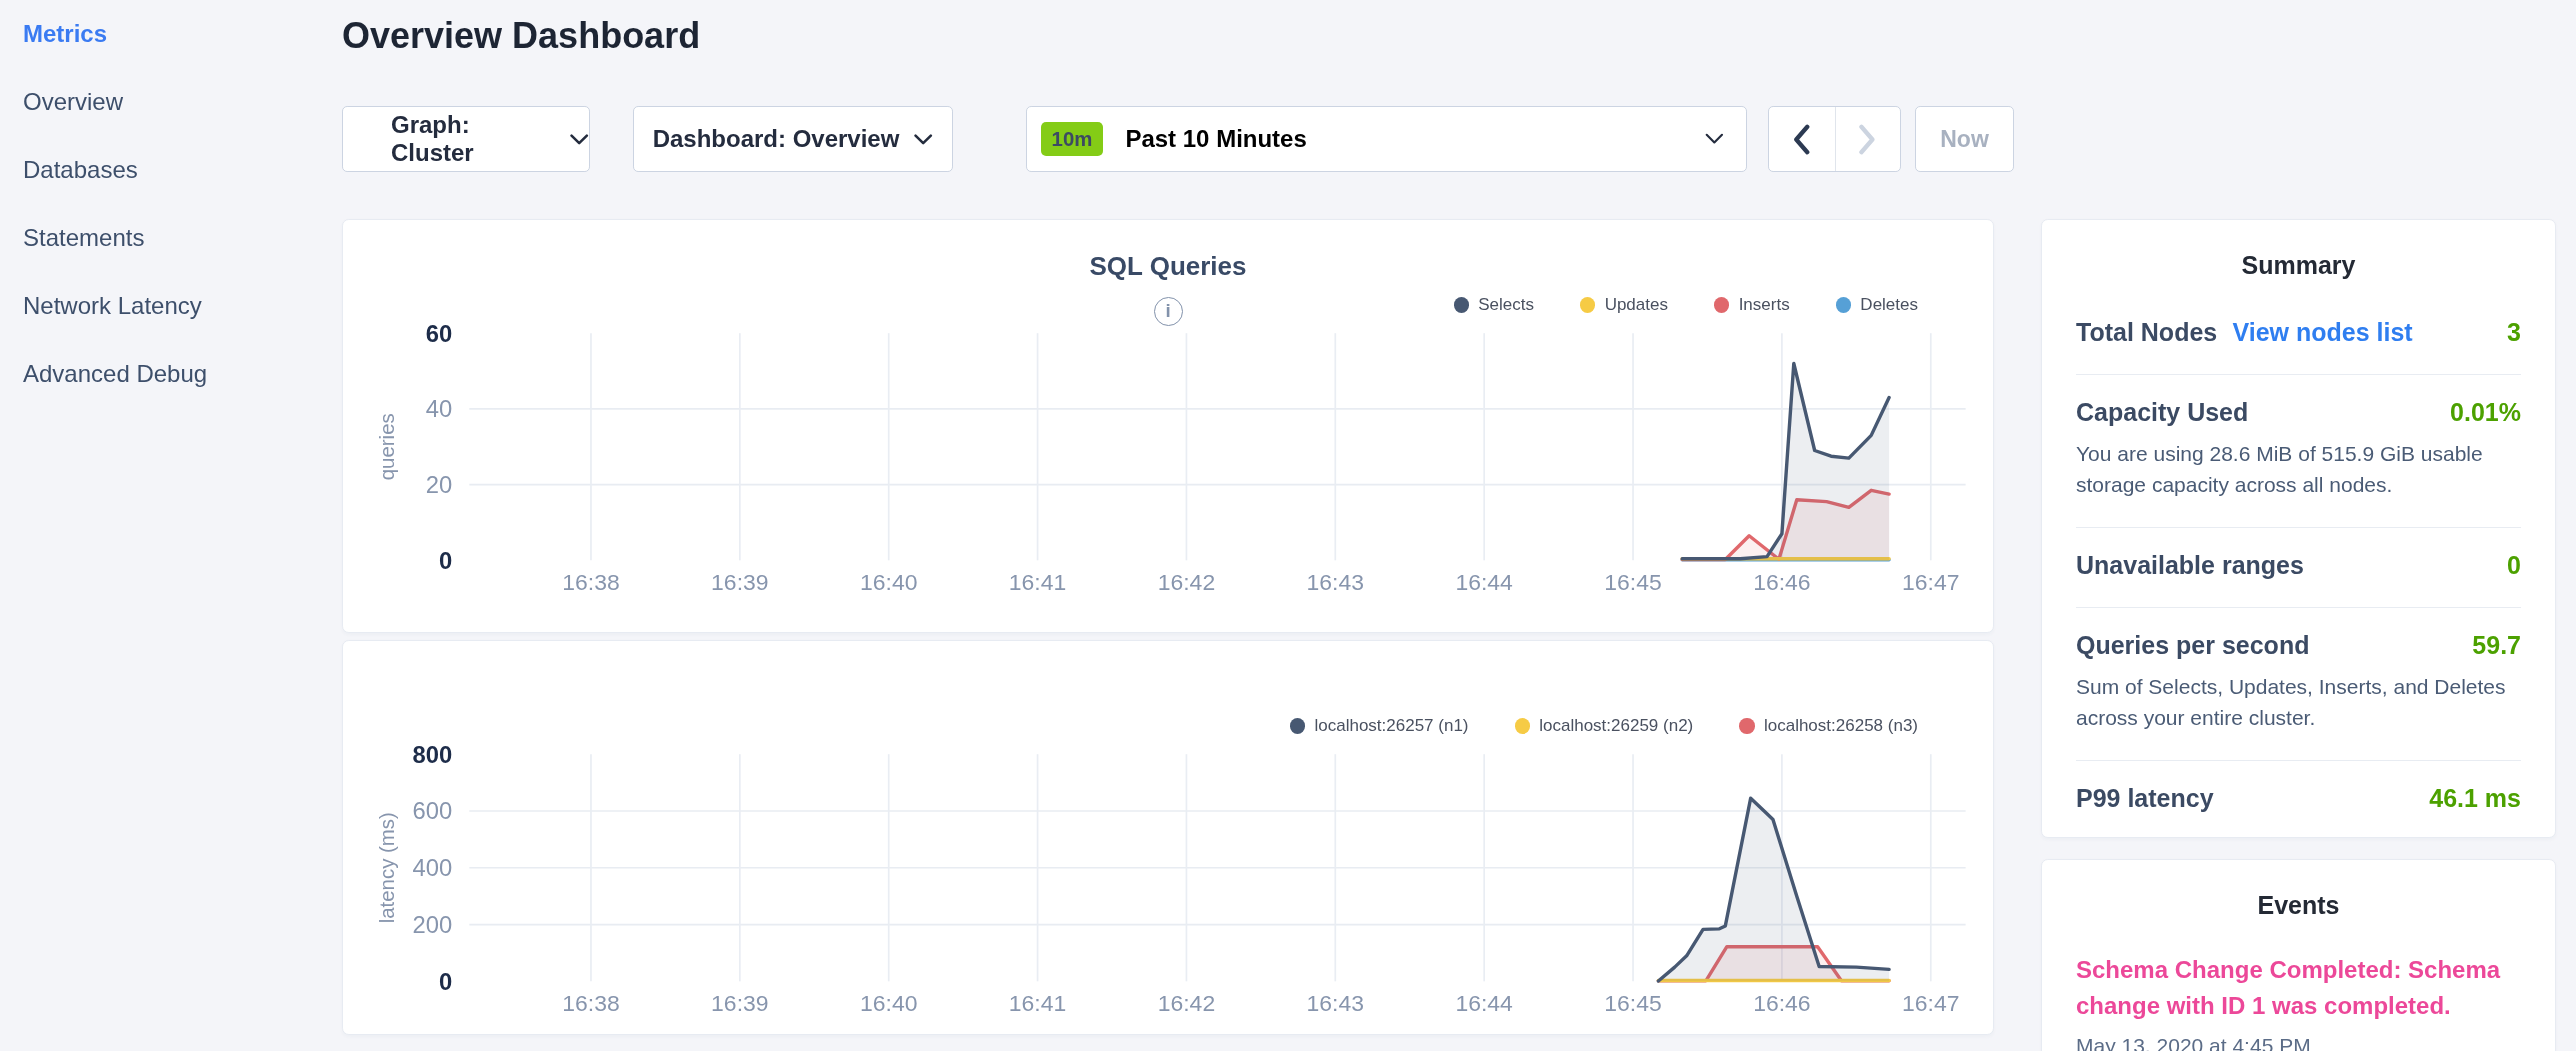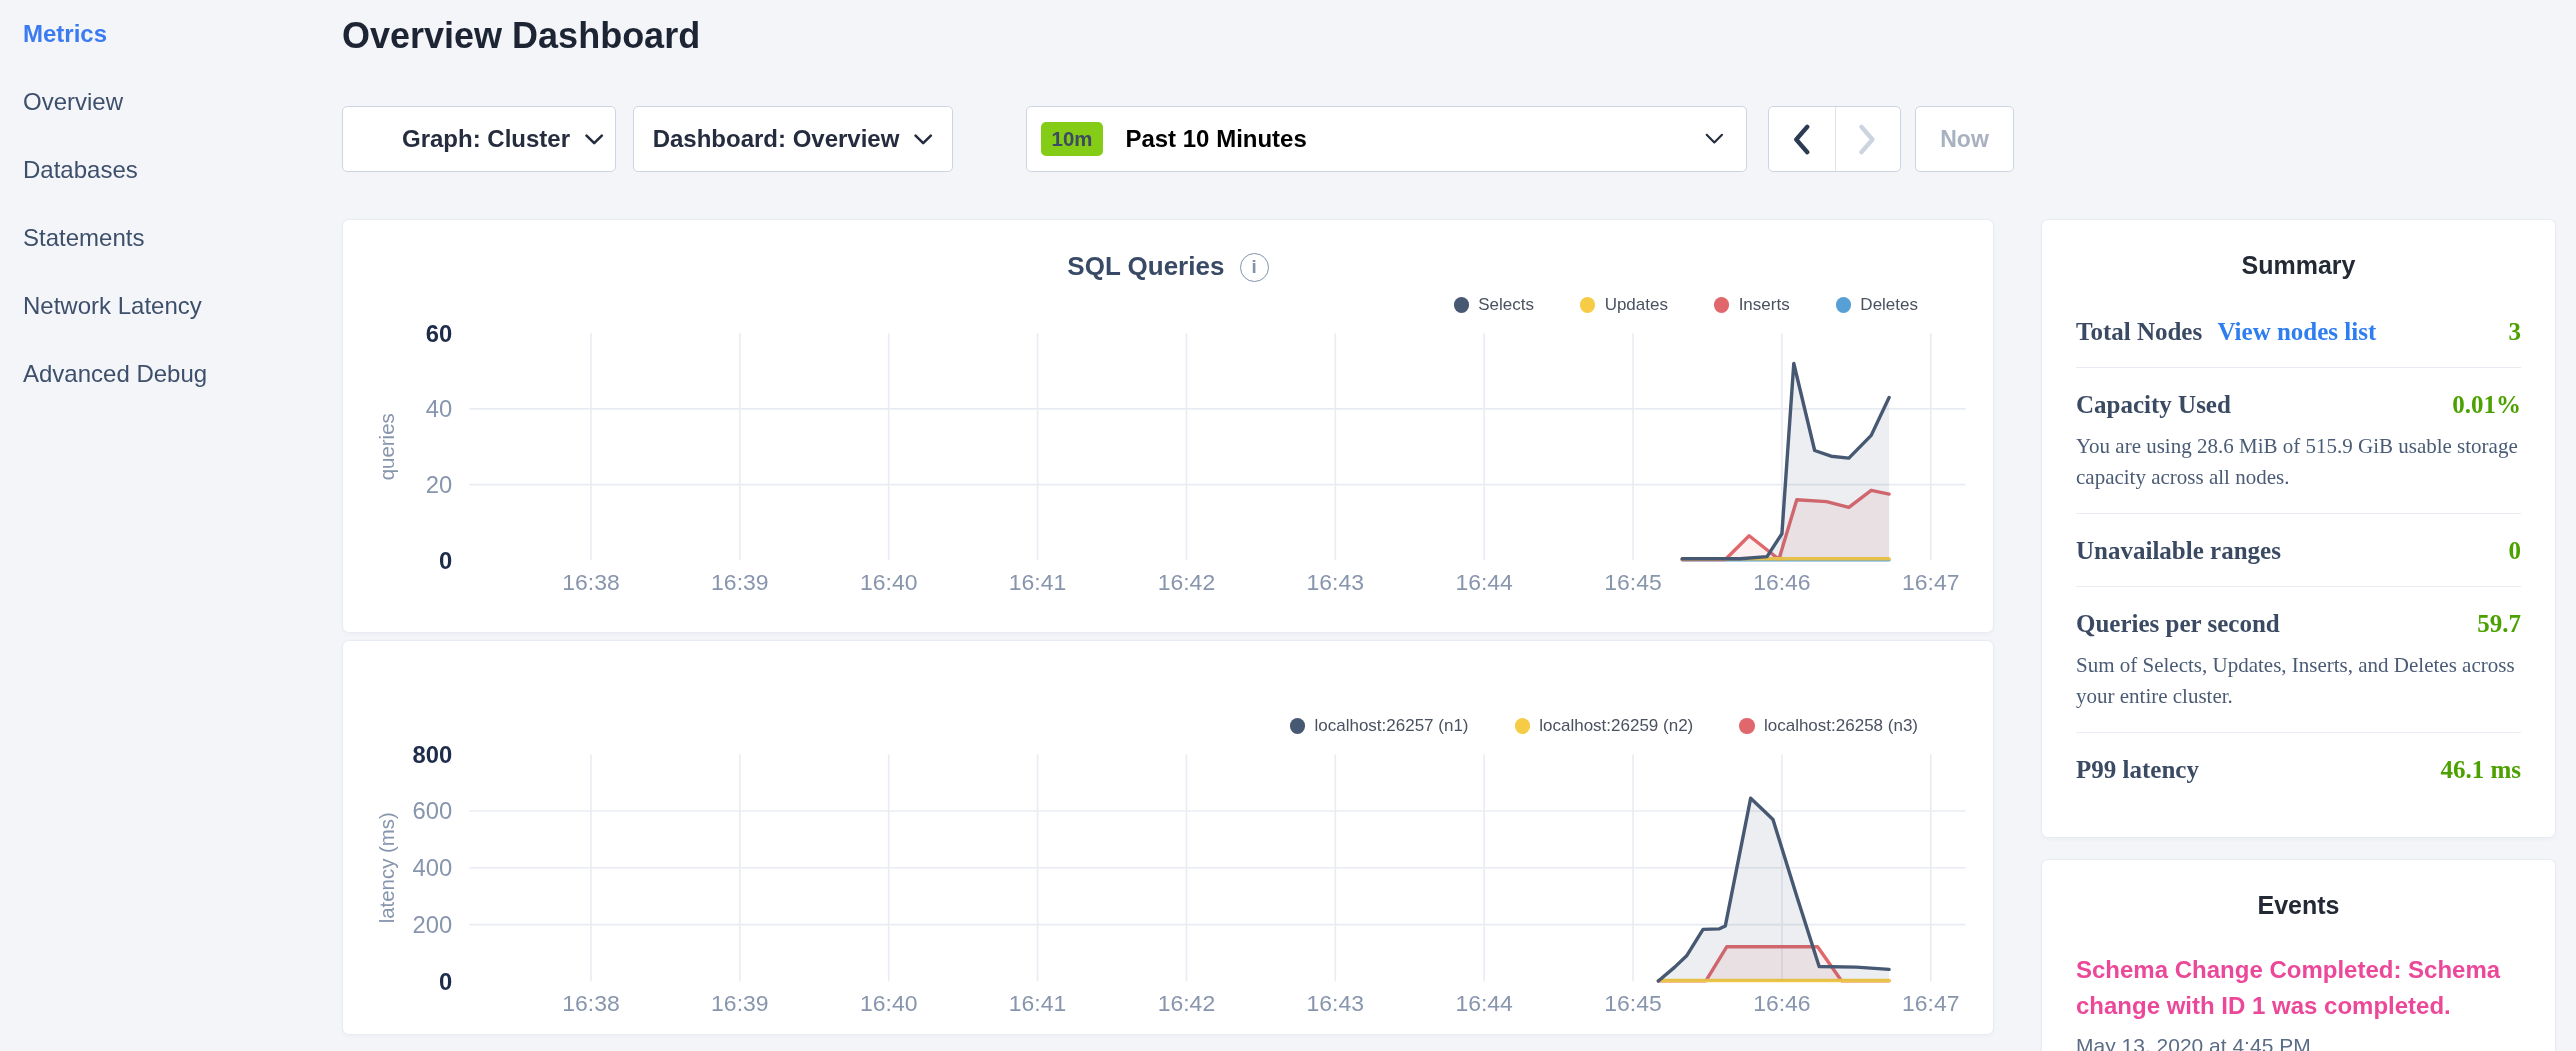--- a/index.html
+++ b/index.html
@@ -18,54 +18,54 @@
   }
   .side-item.active { color:#3a7bf2; font-weight:700; }
   
   .page-title { position:absolute; left:342px; top:15.3px; font-size:36px; font-weight:700; color:#1d2534; }
   .btnish {
     position:absolute; top:106px; height:66px; background:#ffffff;
     border:0.9px solid #ccd4e2; border-radius:5.1px; display:flex; align-items:center;
   }
   .dd { justify-content:center; gap:13.6px; cursor:pointer; }
   .dd-label { font-size:24px; font-weight:700; color:#242c3e; }
-  .dd1 { left:342px; width:274px;padding-left:48px; }
+  .dd1 { left:342px; width:248px;padding-left:48px; }
   .dd2 { left:633px; width:320px; }
   .chev { flex:0 0 auto; }
   .time-sel { left:1026px; width:721px; padding:0 22px 0 13.6px; cursor:pointer; }
   .time-badge {
     background:#84cc16; border-radius:5.1px; padding:5.1px 11px;
     font-size:20.4px; font-weight:700; color:#3c4a63;
   }
   .time-value { font-size:24px; font-weight:700; color:#000000; margin-left:22px; flex:1; }
   .arrow-group { left:1768px; width:133px; padding:0; }
   .arrow-half { width:50%; height:100%; display:flex; align-items:center; justify-content:center; cursor:pointer; }
   .arrow-half + .arrow-half { border-left:0.9px solid #e0e5ec; cursor:default; }
   .now-btn { left:1915px; width:99px; justify-content:center; font-size:23px; font-weight:700; color:#a8b1c0; cursor:default; }
   
   .card { position:absolute; background:#fff; border:0.9px solid #e7ebf2; border-radius:6.8px; box-shadow:0 1.7px 3.4px rgba(40,55,80,0.03); }
   .chart-card1 { left:342px; top:219px; width:1652px; height:414px; }
   .chart-card2 { left:342px; top:640px; width:1652px; height:395px; }
-  .chart-title-row { position:absolute; top:31px; left:0; right:0; display:flex; align-items:flex-end; justify-content:center; gap:15.3px; }
+  .chart-title-row { position:absolute; top:31px; left:0; right:0; display:flex; align-items:center; justify-content:center; gap:15.3px;flex-direction:column; }
   .chart-title { font-size:26px; font-weight:700; color:#394a66; }
   .info-icon {
     width:29px; height:29px; border:1.7px solid #8292ab; border-radius:50%;
     color:#8292ab; font-size:18.7px; font-weight:700; text-align:center; line-height:25.5px; cursor:pointer;
   }
   .info-icon::before { content:"i"; }
   .legend { position:absolute; top:75px; right:75px; display:flex; gap:46px; }
   .legend-item { display:flex; align-items:center; gap:9.4px; }
   .legend-dot { width:15.3px; height:15.3px; border-radius:50%; }
   .legend-label { font-size:17px; color:#4a5160; }
   .chart-svg { position:absolute; left:20.4px; top:102px; }
   
   .summary-card { left:2041px; top:219px; width:515px; height:619px; padding:31px 34px 0 34px; }
   .events-card  { left:2041px; top:859px; width:515px; height:255px; padding:31px 34px 0 34px; }
   .panel-title { text-align:center; font-size:25px; font-weight:700; color:#242a35; }
-  .stat-row { padding:23px 0 21px 0; border-bottom:0.9px solid #e8ecf2;font-family:Liberation Serif, serif; }
+  .stat-row { padding:23px 0 27px 0; border-bottom:0.9px solid #e8ecf2; }
   .stat-row:last-child { border-bottom:none; }
   .stat-head { display:flex; align-items:baseline; }
   .stat-label { font-size:25px; font-weight:700; color:#3b4a63; }
   .stat-link { font-size:25px; font-weight:700; color:#2f7ef0; margin-left:15.3px; cursor:pointer; }
   .stat-value { font-size:25px; font-weight:700; color:#4ca100; margin-left:auto; }
   .stat-desc { margin-top:12px; font-size:21px; color:#4a5b75; line-height:1.45; }
   .summary-body { margin-top:15.3px; }
   .event-item { margin-top:32px; }
   .event-msg { font-size:24px; color:#ec4899; line-height:1.5;font-weight:bold; }
   .event-time { margin-top:10.2px; font-size:21px; color:#5b6c87; }

